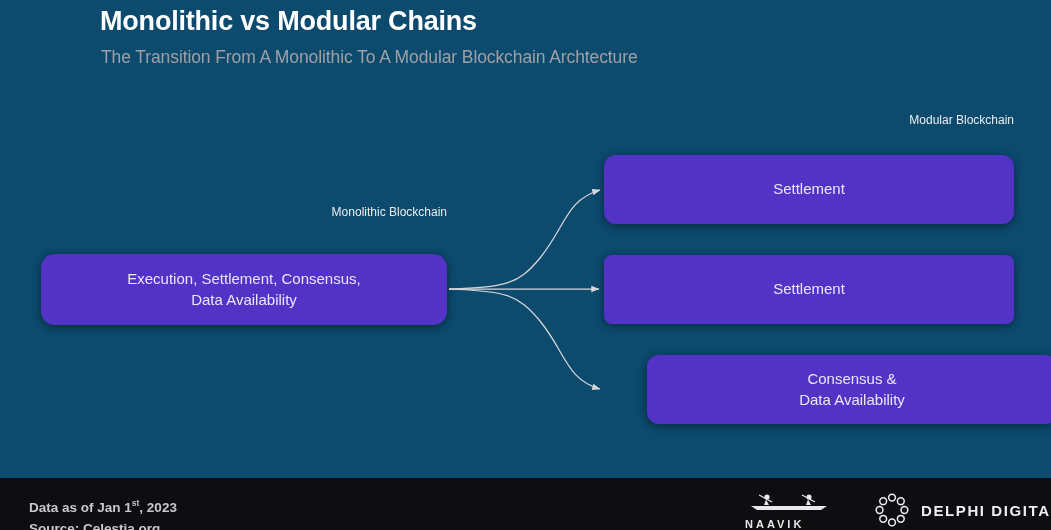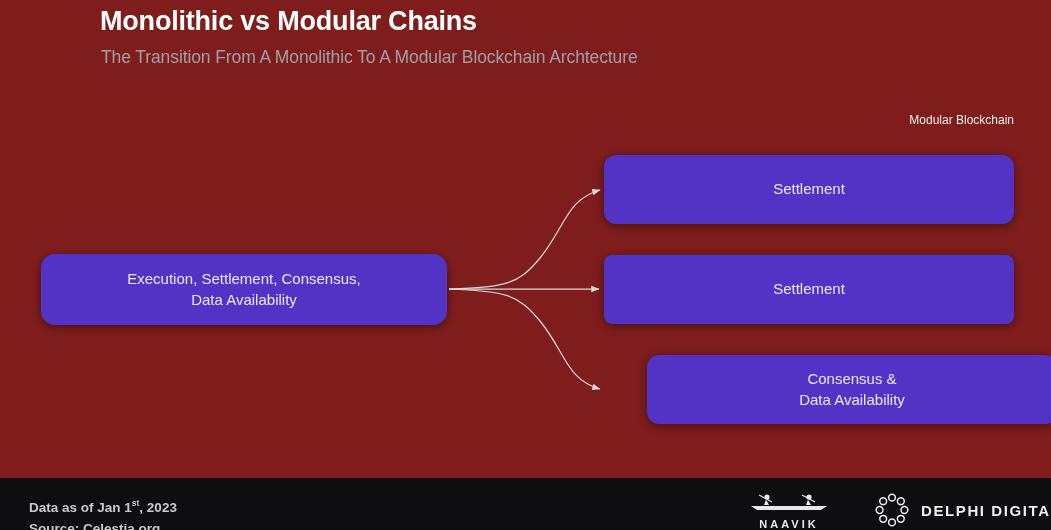--- a/index.html
+++ b/index.html
@@ -6,21 +6,21 @@
   html, body {
     width:1051px; height:530px;
     background:#0e0e11;
     overflow:hidden;
     font-family:"Liberation Sans", sans-serif;
     -webkit-font-smoothing:antialiased;
   }
   #stage {
     position:relative;
     width:1051px; height:478px;
-    background:#7f1d1d;
+    background:#0c4a6e;
   }
 
   
   #title {
     position:absolute; left:100px; top:6px;
     font-size:27px; font-weight:700; letter-spacing:-0.2px;
     color:#ffffff; white-space:nowrap;
   }
   #subtitle {
     position:absolute; left:101px; top:47px;
@@ -75,21 +75,21 @@
   }
   #footer-left sup { font-size:8.5px; vertical-align:super; }
   #footer-src { color:#c9c9cc; font-weight:700; }
 
   
   #logos {
     position:absolute; left:745px; top:486px;
     width:300px; height:48px;
     display:flex; align-items:center;
   }
-  #naavik { width:92px; text-align:center; }
+  #naavik { width:92px; }
   #naavik-word {
     font-size:11px; font-weight:700; letter-spacing:3px;
     color:#e8e8ea; margin-top:1px;
   }
   #logo-divider {
     width:1px; height:34px; background:#5a5a60;
     margin:0 22px 0 20px;
   }
   #delphi { display:flex; align-items:center; }
   #delphi-word {
@@ -98,20 +98,21 @@
   }
 </style>
 </head>
 <body>
 
 <div id="stage">
 
   <div id="title">Monolithic vs Modular Chains</div>
   <div id="subtitle">The Transition From A Monolithic To A Modular Blockchain Archtecture</div>
 
+  <div id="label-monolithic" class="section-label">Monolithic Blockchain</div>
   <div id="label-modular" class="section-label">Modular Blockchain</div>
 
   <div id="node-mono" class="node">
     <div class="node-text">
       <span>Execution, Settlement, Consensus,</span><br>
       <span>Data Availability</span>
     </div>
   </div>
 
   <div id="node-exec" class="node">

